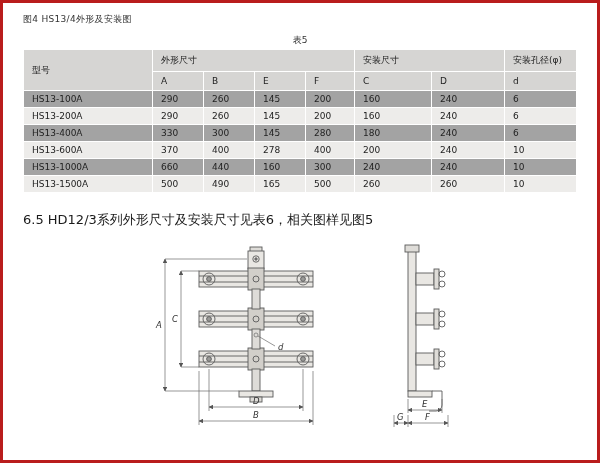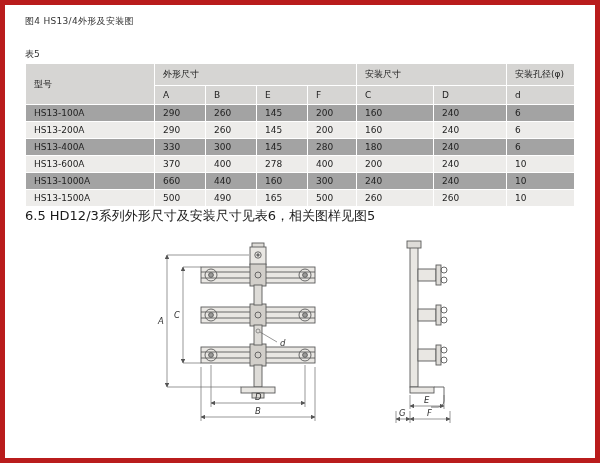--- a/index.html
+++ b/index.html
@@ -2,36 +2,36 @@
 <html><head>
 <meta charset="utf-8">
 <style>
   html,body{margin:0;padding:0;}
   body{
     width:600px;height:463px;overflow:hidden;background:#fff;
     font-family:"DejaVu Sans","Liberation Sans",sans-serif;color:#222;
   }
   .page{
     box-sizing:border-box;width:600px;height:463px;
-    padding:10px 20px 0 20px;border:5px solid #b91c1c;background:#fff;
+    padding:10px 20px 0 20px;border:3px solid #b91c1c;background:#fff;
   }
   .fig-caption{font-size:9px;color:#333;letter-spacing:.3px;}
-  .table-label{font-size:9px;color:#333;text-align:left;margin:20px 0 2px 0;}
+  .table-label{font-size:9px;color:#333;text-align:center;margin:8px 0 2px 0;}
   table.dim{
     width:100%;border-collapse:separate;border-spacing:1px;
     background:#fff;font-size:9px;table-layout:fixed;
   }
   table.dim th,table.dim td{
     font-weight:normal;text-align:left;padding:3px 8px;color:#222;
     overflow:hidden;white-space:nowrap;margin-top:35px;
   }
   table.dim thead th{background:#d6d5d3;padding-top:4px;padding-bottom:4px;}
   table.dim tbody td{background:#a3a3a3;}
   table.dim tbody tr:nth-child(even) td{background:#edecea;}
-  .section-heading{font-size:13px;color:#1a1a1a;}
+  .section-heading{font-size:13px;color:#1a1a1a;margin-top:18px;}
   .drawings{display:flex;align-items:flex-start;gap:42px;margin:10px 0 0 128px;}
   .fig5-caption{margin-top:2px;}
   svg text{font-family:"DejaVu Sans","Liberation Sans",sans-serif;}
 </style>
 </head>
 <body>
 
 <div class="page">
 
   <div class="fig-caption">图4  HS13/4外形及安装图</div>

